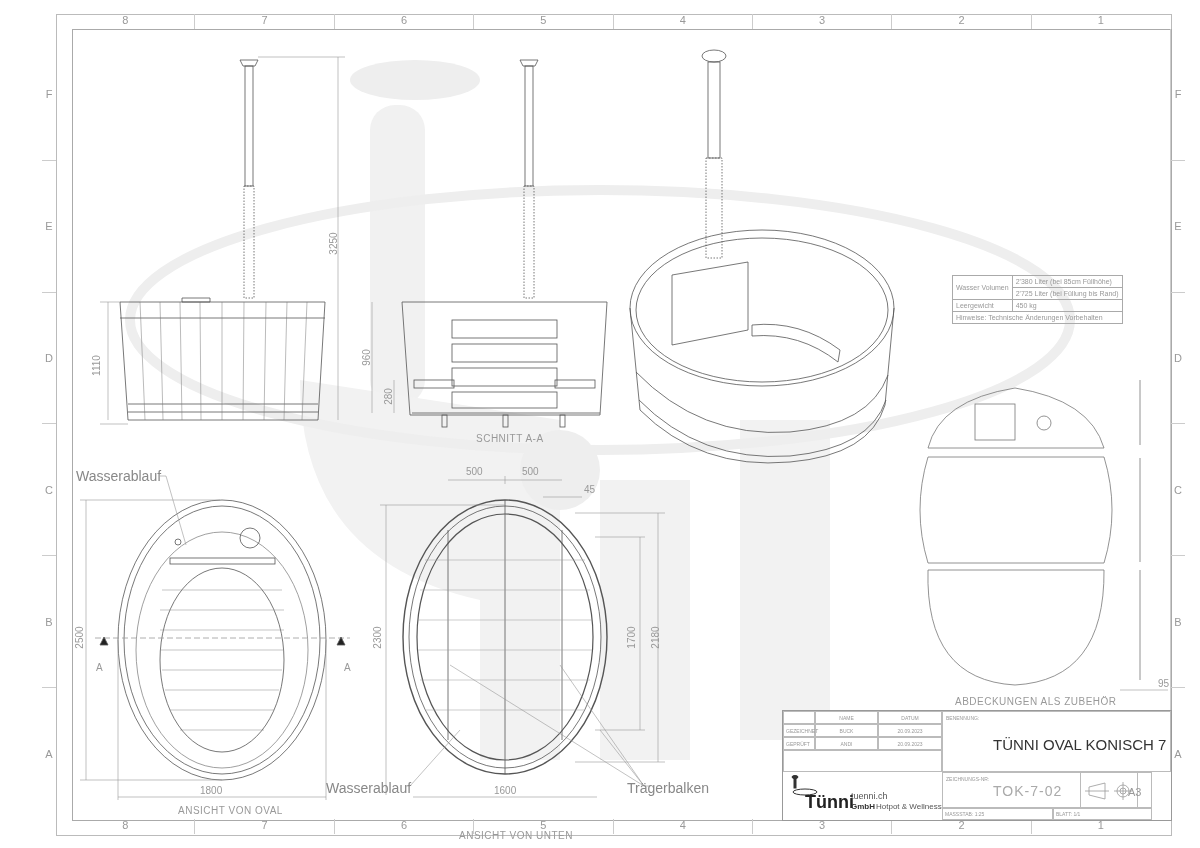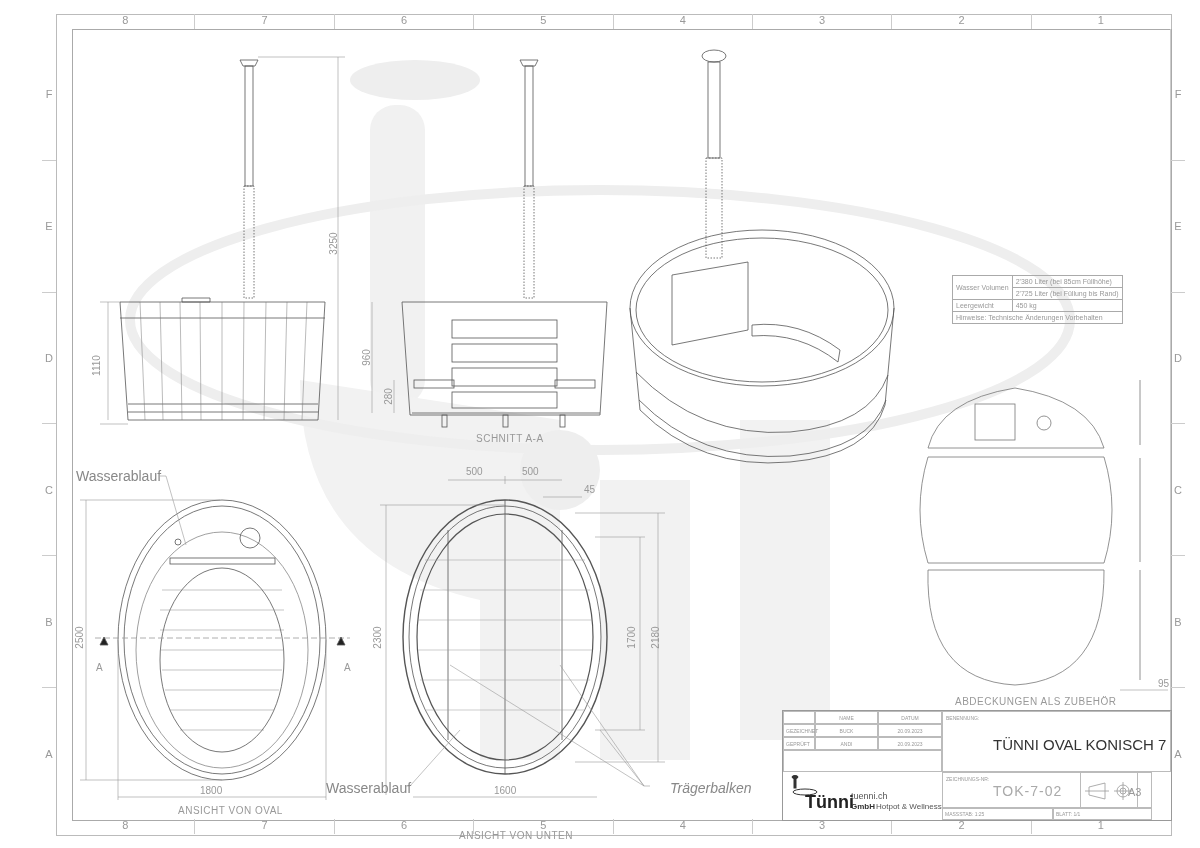--- a/index.html
+++ b/index.html
@@ -242,21 +242,21 @@
 <div class="abs caption" style="left:178px;top:805px;">ANSICHT VON OVAL</div>
 
 <div class="abs dim" style="left:466px;top:466px;">500</div>
 <div class="abs dim" style="left:522px;top:466px;">500</div>
 <div class="abs dim" style="left:584px;top:484px;text-align:right;">45</div>
 <div class="abs dim vlabel" style="left:366px;top:632px;">2300</div>
 <div class="abs dim vlabel" style="left:620px;top:632px;">1700</div>
 <div class="abs dim vlabel" style="left:644px;top:632px;">2180</div>
 <div class="abs dim" style="left:494px;top:785px;">1600</div>
 <div class="abs callout" style="left:326px;top:780px;">Wasserablauf</div>
-<div class="abs callout" style="left:670px;top:780px;font-style:italic;">Trägerbalken</div>
+<div class="abs callout" style="left:627px;top:780px;">Trägerbalken</div>
 <div class="abs caption" style="left:459px;top:830px;">ANSICHT VON UNTEN</div>
 
 <div class="abs dim" style="left:1158px;top:678px;">95</div>
 <div class="abs caption" style="left:955px;top:696px;">ABDECKUNGEN ALS ZUBEHÖR</div>
 
 <table class="abs spec-table">
   <tbody>
       <tr>
     <td rowspan="2">Wasser Volumen</td>
     <td>2'380 Liter (bei 85cm Füllhöhe)</td>

